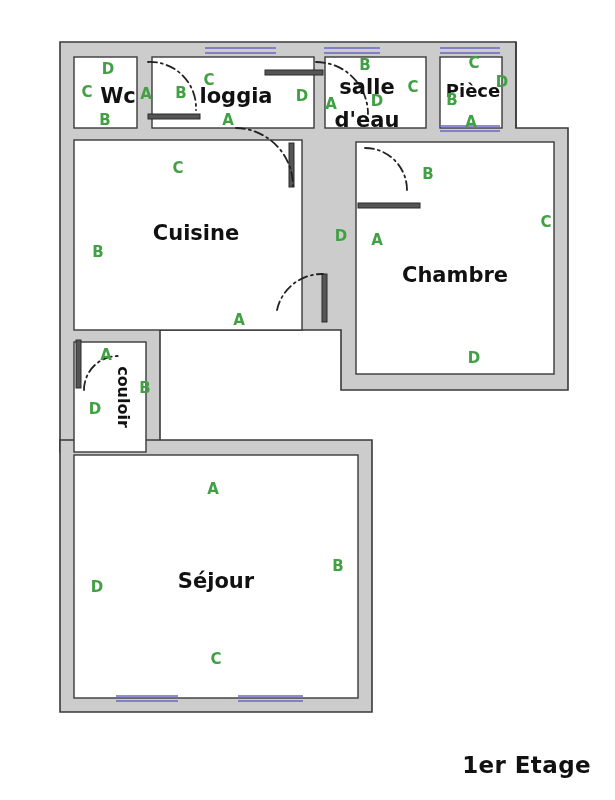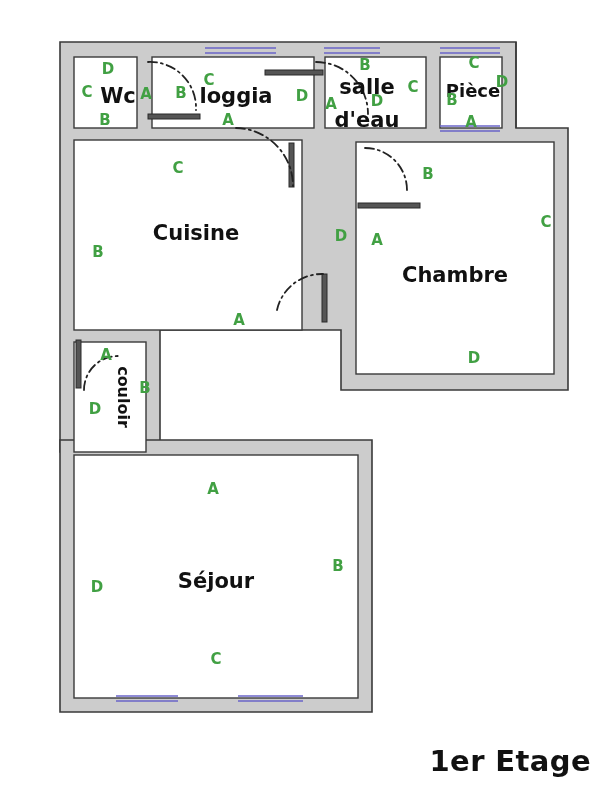--- a/index.html
+++ b/index.html
@@ -49,21 +49,21 @@
     font-size: 15px;
     text-anchor: middle;
     dominant-baseline: middle;
   }
   .floor-label {
     position: absolute;
     right: 24px;
     bottom: 22px;
     font-family: "DejaVu Sans", "Liberation Sans", sans-serif;
     font-weight: bold;
-    font-size: 29px;
+    font-size: 23px;
     color: #111111;
     letter-spacing: 0.4px;
   }
 </style>
 </head>
 <body>
 
 <div id="floorplan-stage">
 
   <svg id="plan-svg" width="615" height="800" viewBox="0 0 615 800">

